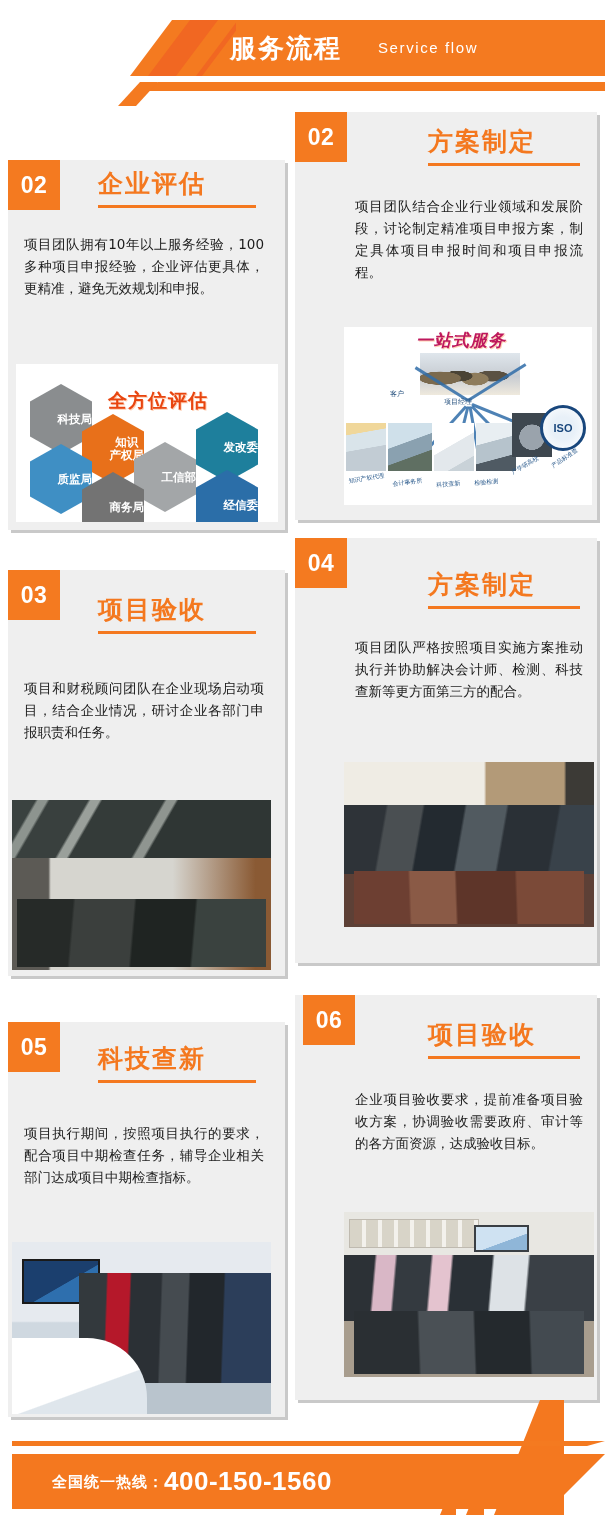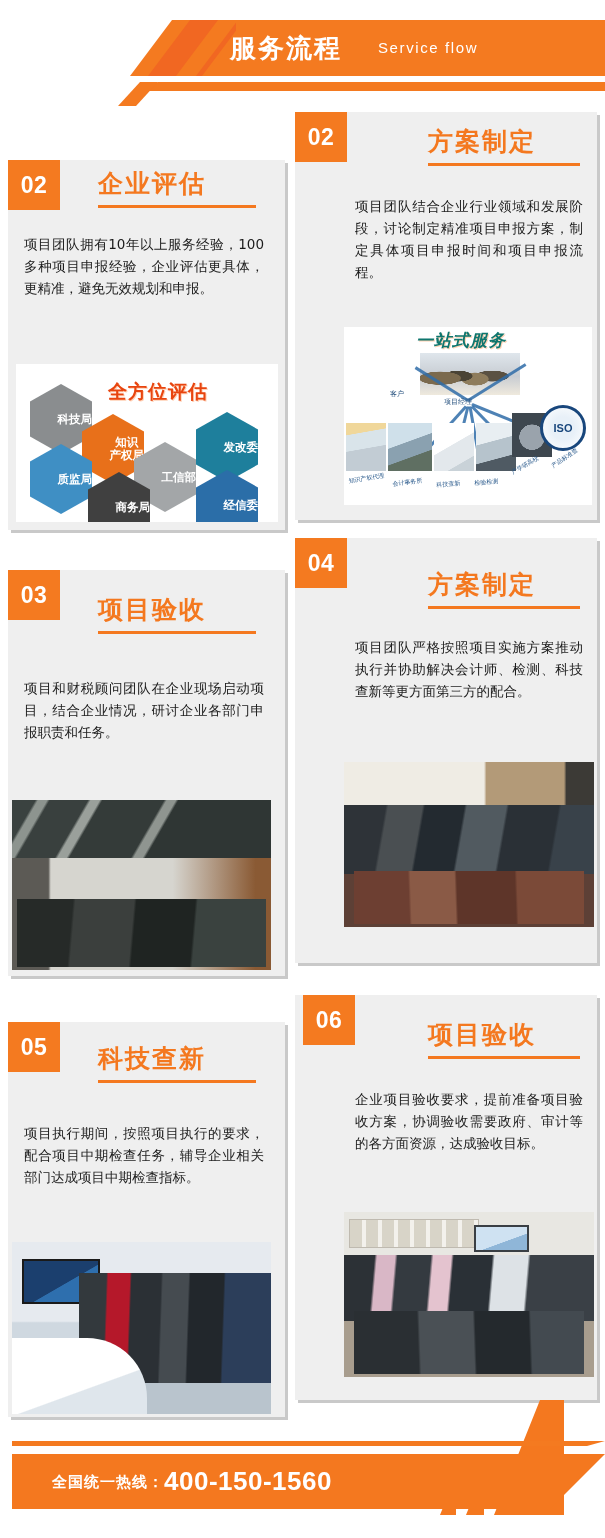--- a/index.html
+++ b/index.html
@@ -93,21 +93,21 @@
   }
   .hex-title {
     position: absolute; font-size: 19px; font-weight: bold;
     color: #E8450F; letter-spacing: 1px; white-space: nowrap;
     text-shadow: 1px 1px 0 rgba(255,170,120,.55);
   }
 
   
   .onestop { position: absolute; background: #fff; overflow: hidden; }
   .os-title {
-    position: absolute; font-size: 17px; font-weight: bold; color: #0f766e;
+    position: absolute; font-size: 17px; font-weight: bold; color: #be185d;
     letter-spacing: 1px; white-space: nowrap; font-style: italic;
     text-shadow: 1px 1px 0 rgba(255,180,130,.6);
   }
   .os-node {
     position: absolute; font-size: 7px; color: #27527f; white-space: nowrap;
   }
   .os-foot {
     position: absolute; font-size: 6px; color: #2a5a8c; white-space: nowrap;
     transform-origin: left top;
   }
@@ -158,35 +158,35 @@
   </div>
 
   <div class="card" style="left:8px; top:160px; width:277px; height:370px;">
   </div>
   <div class="badge" style="left:8px; top:160px;">02</div>
   <div class="card-title" style="left:98px; top:167px;">企业评估</div>
   <div class="title-rule" style="left:98px; top:205px; width:158px;"></div>
   <div class="card-body" style="left:24px; top:233px; width:240px;">项目团队拥有10年以上服务经验，100多种项目申报经验，企业评估更具体，更精准，避免无效规划和申报。</div>
 
   <div class="hexwrap" style="left:16px; top:364px; width:262px; height:158px;">
-    <div class="hex-title" style="left:92px; top:15px;">全方位评估</div>
+    <div class="hex-title" style="left:92px; top:24px;">全方位评估</div>
     <div class="hex" style="left:14px; top:20px; background:#8a8d8f;">
       <span>科技局</span>
     </div>
     <div class="hex" style="left:66px; top:50px; background:#E8701A;">
       <span style="white-space:pre-line">知识
 产权局</span>
     </div>
     <div class="hex" style="left:14px; top:80px; background:#3f8fc4;">
       <span>质监局</span>
     </div>
     <div class="hex" style="left:118px; top:78px; background:#a3a6a8;">
       <span>工信部</span>
     </div>
-    <div class="hex" style="left:72px; top:108px; background:#404040;">
+    <div class="hex" style="left:66px; top:108px; background:#737373;">
       <span>商务局</span>
     </div>
     <div class="hex" style="left:180px; top:48px; background:#1e7f9c;">
       <span>发改委</span>
     </div>
     <div class="hex" style="left:180px; top:106px; background:#2b6ea8;">
       <span>经信委</span>
     </div>
   </div>
 

